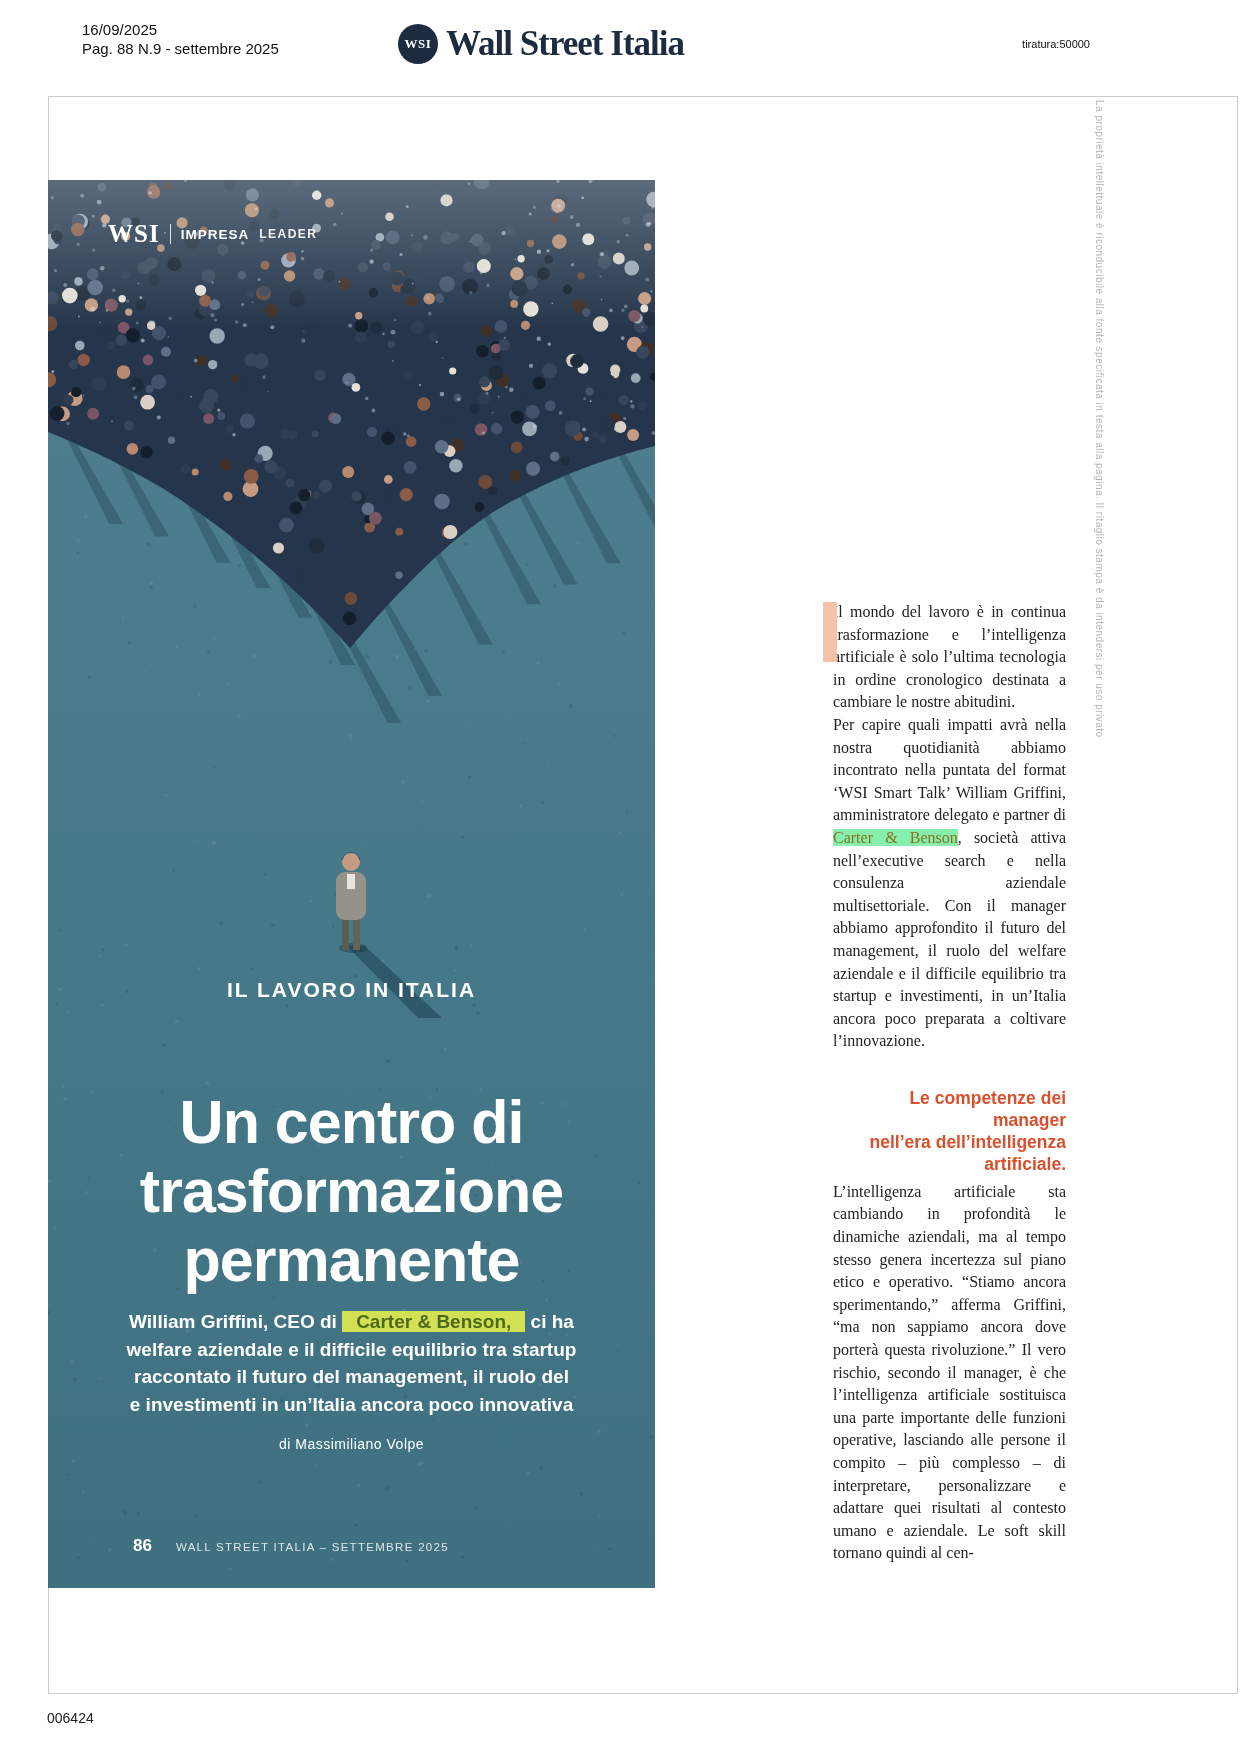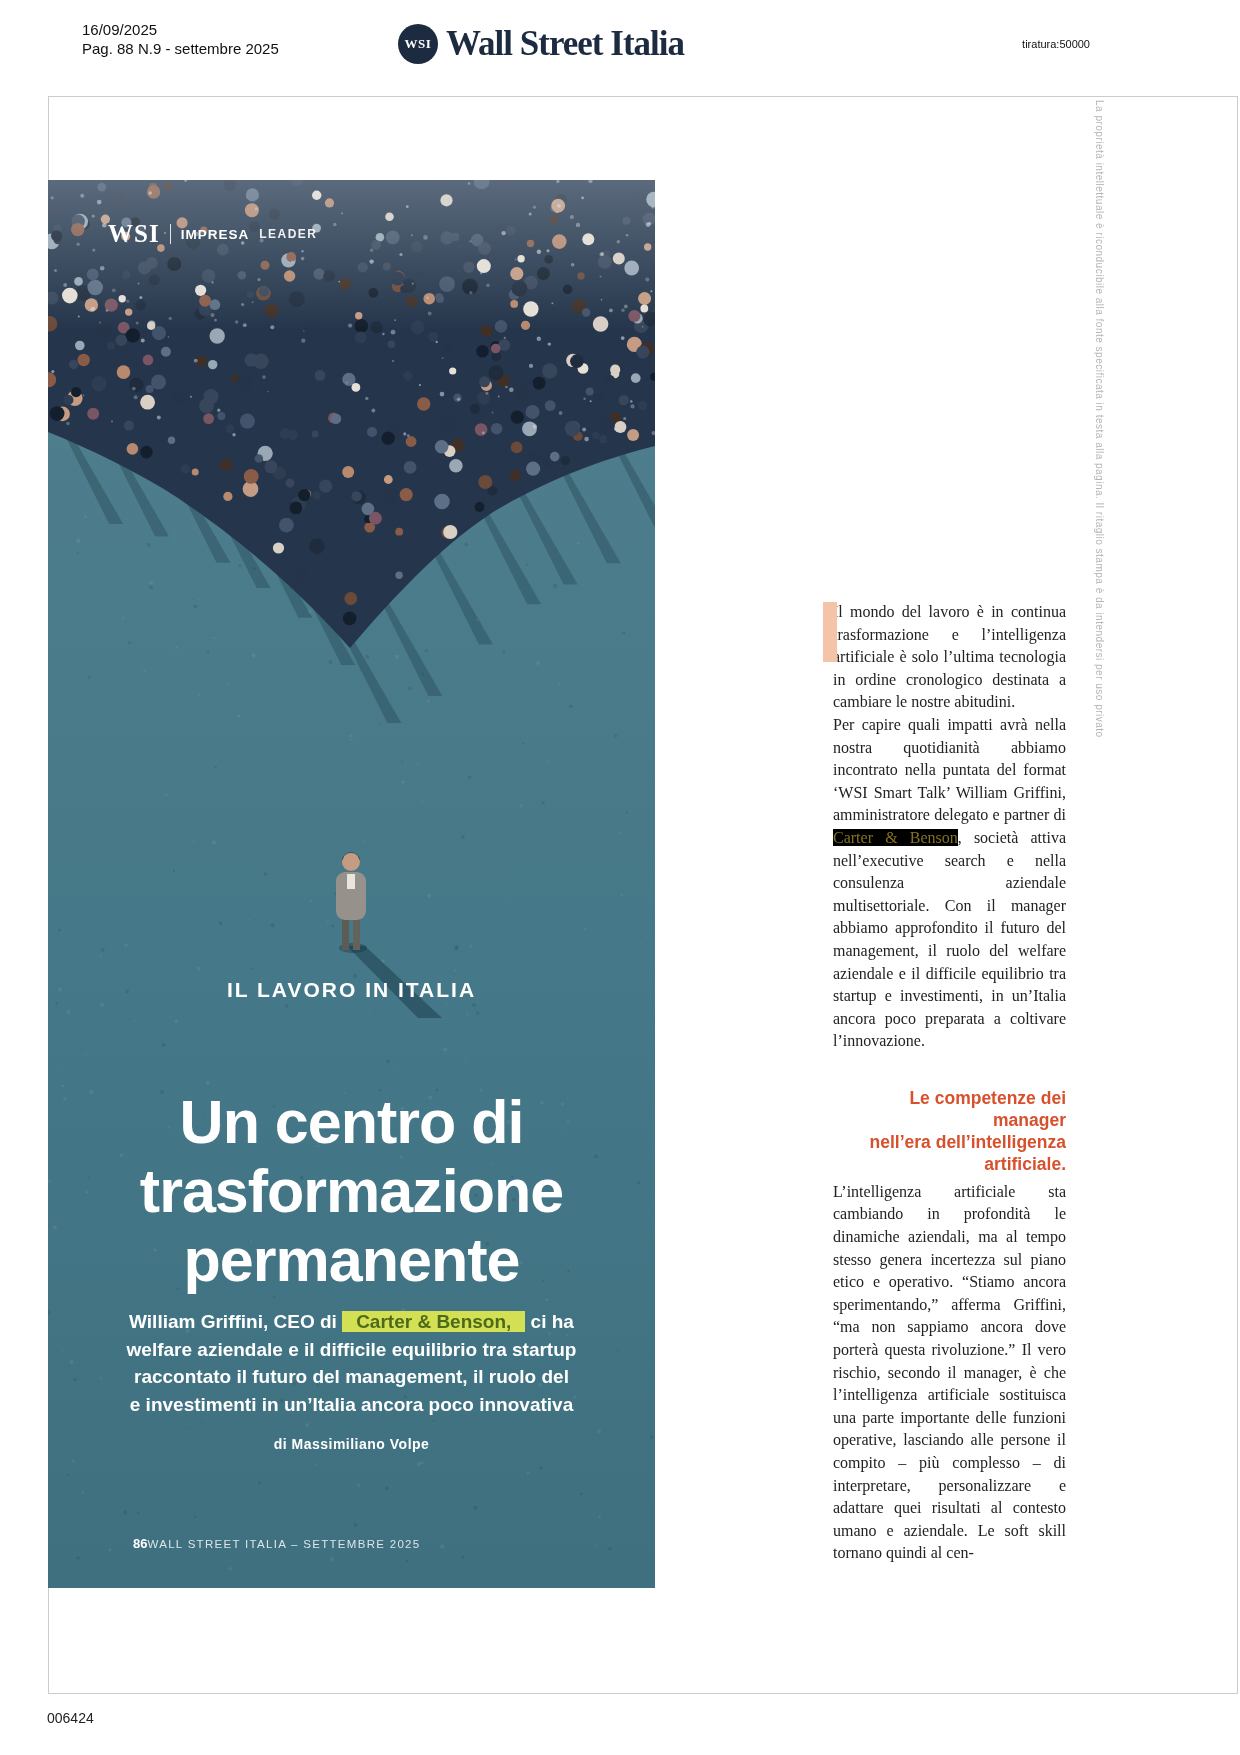--- a/index.html
+++ b/index.html
@@ -27,30 +27,30 @@
   .badge .impresa{font-weight:700;font-size:13.5px;letter-spacing:1px;}
   .badge .leader{font-weight:700;font-size:12px;letter-spacing:1.5px;color:rgba(255,255,255,0.92);}
   .kicker{position:absolute;left:0;right:0;top:798px;text-align:center;color:#fff;
         font-weight:800;font-size:21px;letter-spacing:2px;z-index:3;}
   .mag-title{position:absolute;left:0;right:0;top:908px;text-align:center;color:#fff;z-index:3;
         font-weight:800;font-size:61px;line-height:69px;letter-spacing:-1px;margin:0;}
   .standfirst{position:absolute;left:0;right:0;top:1128px;text-align:center;color:#fff;z-index:3;
         font-weight:700;font-size:19px;line-height:27.5px;}
   .standfirst .hl{background:var(--highlight-yellow,#d3e054);color:#4d6a1b;padding:0 14px;}
   .byline{position:absolute;left:0;right:0;top:1256px;text-align:center;color:#fff;z-index:3;
-        font-weight:700;font-size:14px;letter-spacing:0.5px;}
+        font-weight:400;font-size:14px;letter-spacing:0.5px;}
   .mag-footer{position:absolute;left:85px;top:1356px;z-index:3;color:rgba(255,255,255,0.82);
         font-size:11.5px;letter-spacing:1.3px;}
-  .mag-footer b{color:#ffffff;font-size:13px;letter-spacing:0;margin-right:0;}
+  .mag-footer b{color:#ffffff;font-size:17px;letter-spacing:0;margin-right:24px;}
   
   .article{position:absolute;left:833px;top:601px;width:233px;font-family:"Liberation Serif",serif;
         font-size:16px;line-height:22.6px;color:#222;text-align:justify;}
   .article p{margin:0;}
   .pink-bar{position:absolute;left:-10px;top:1px;width:14px;height:60px;background:#f4c3a8;}
-  .article .hl2{background:#000000;color:#83721f;}
+  .article .hl2{background:#86efac;color:#83721f;}
   .red-heading{margin:34px 0 6px 0;font-family:"Liberation Sans",sans-serif;font-weight:700;
         font-size:17.5px;line-height:22px;color:var(--accent-red,#d8502c);text-align:right;}
 </style>
 </head>
 <body>
 
 <div class="page">
 
   <div class="scan-meta">
     <div>16/09/2025</div>

